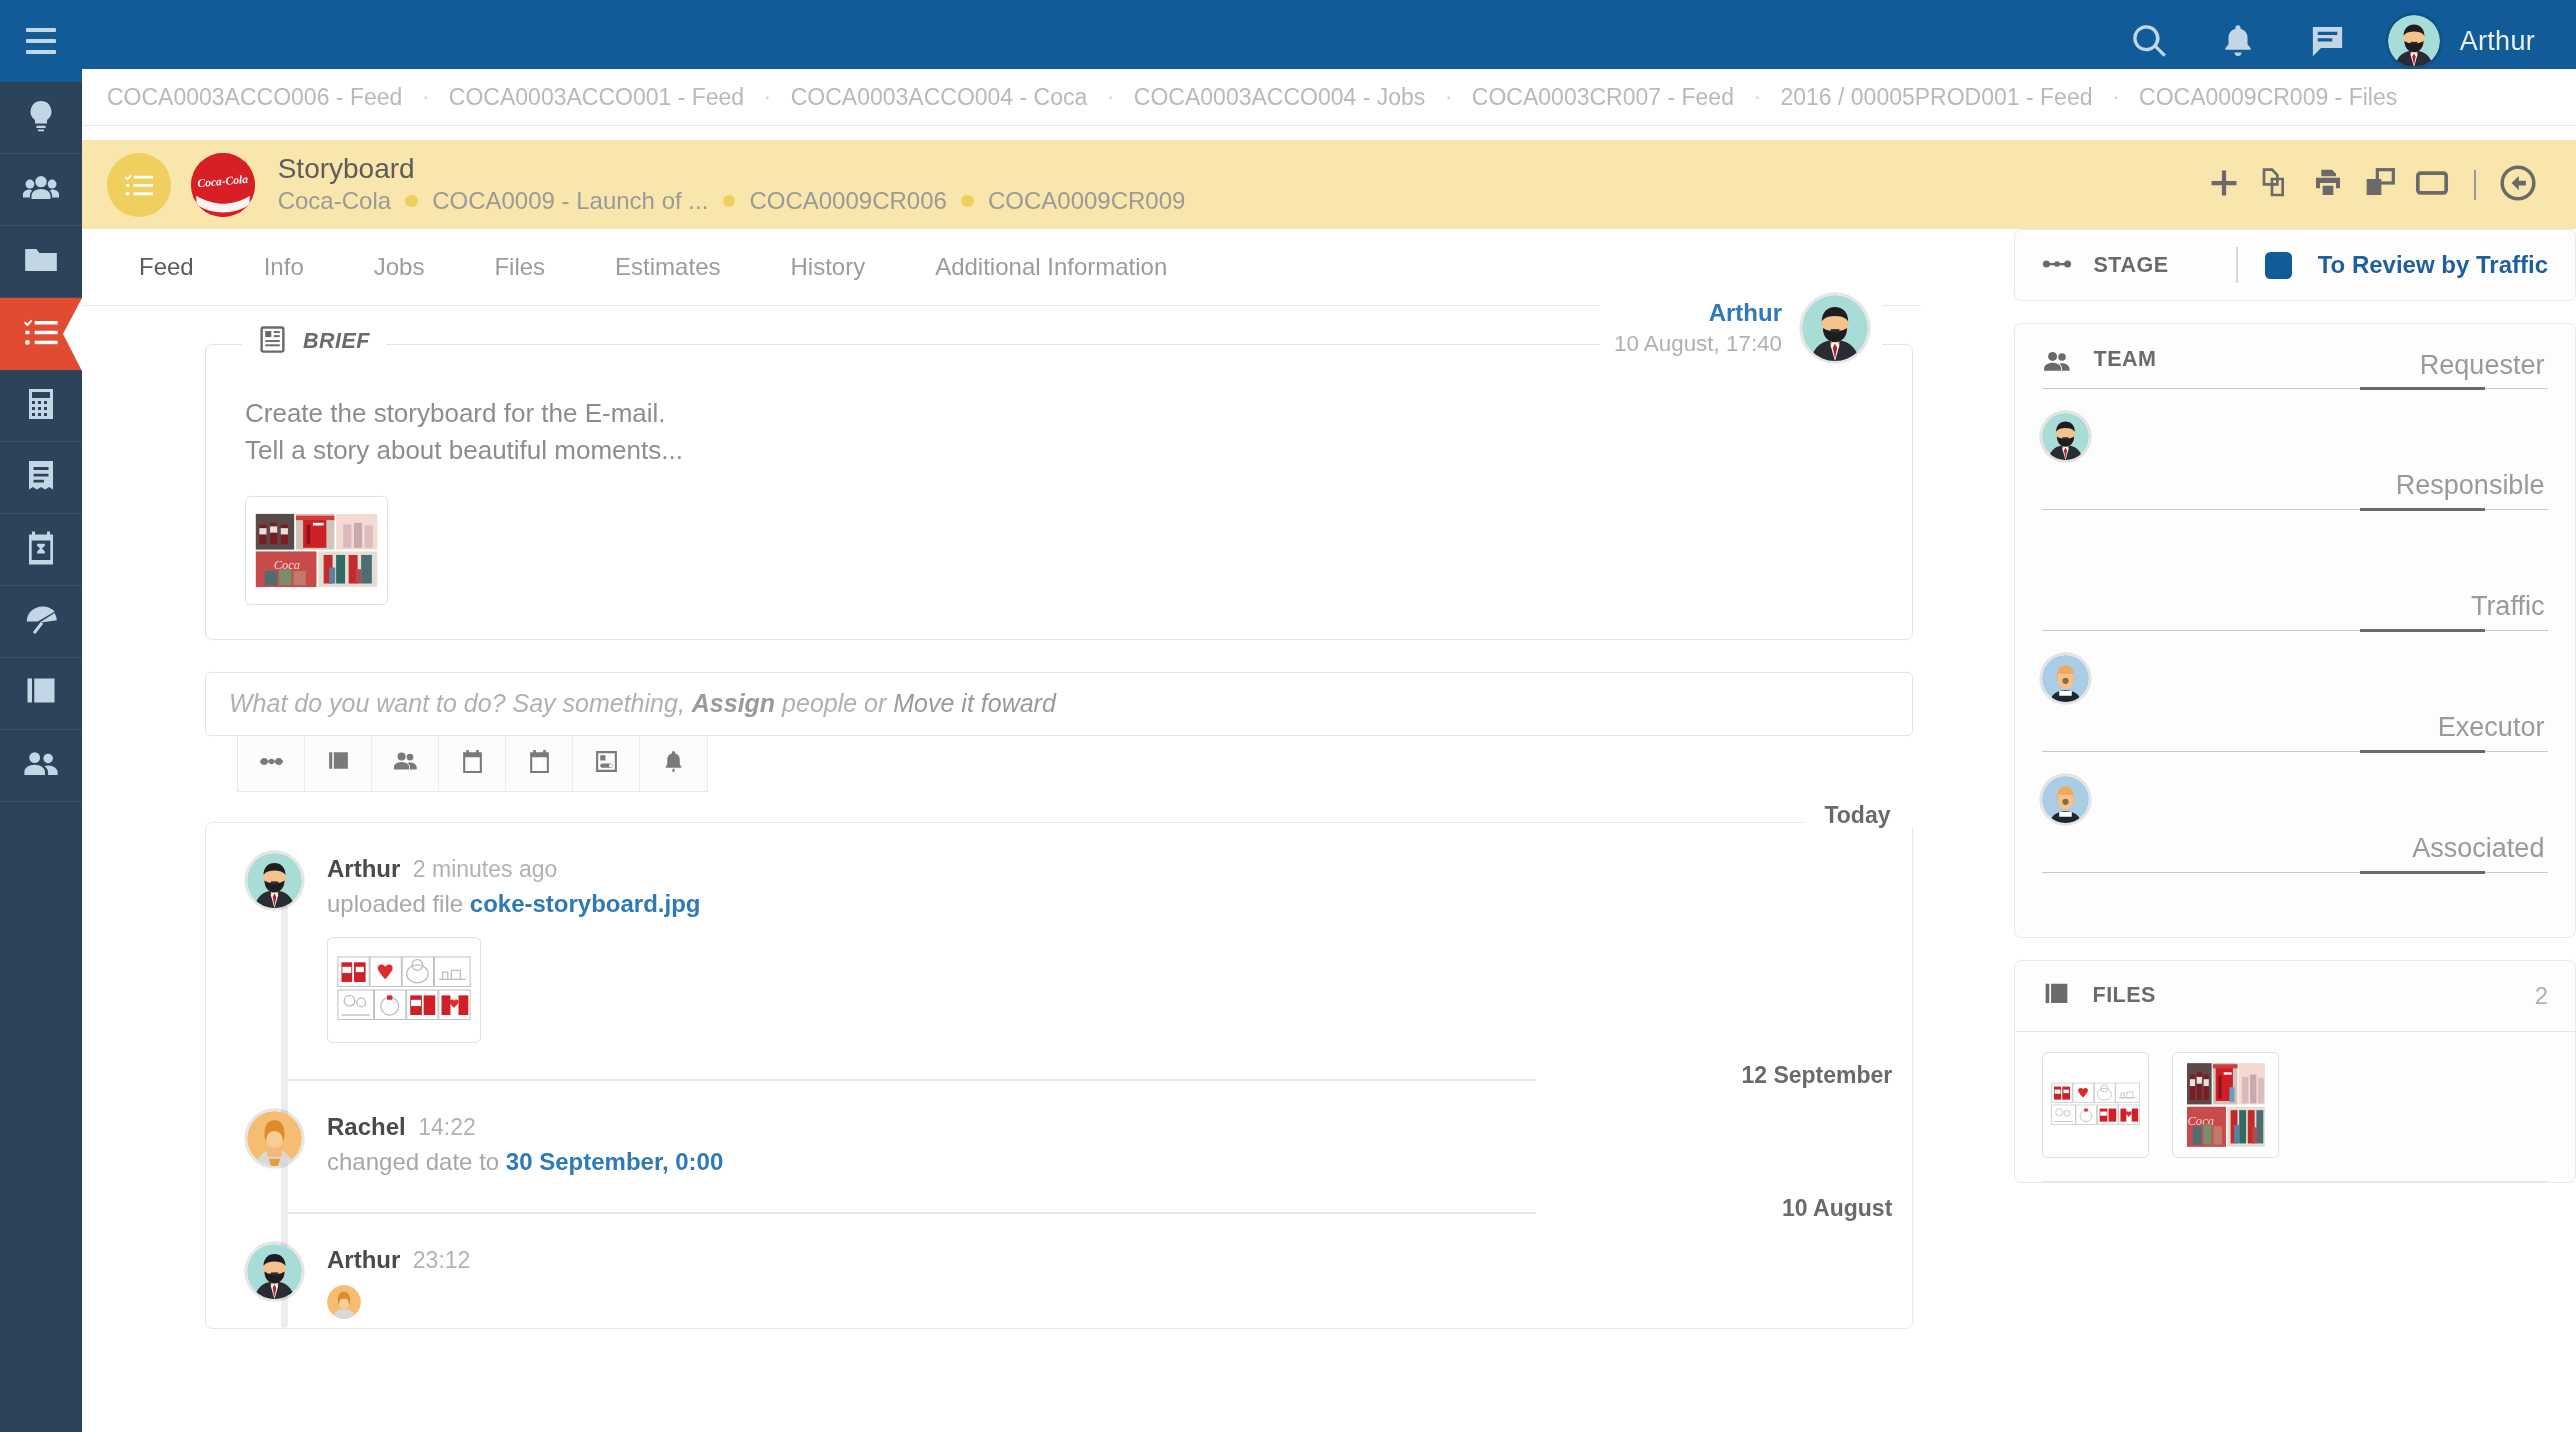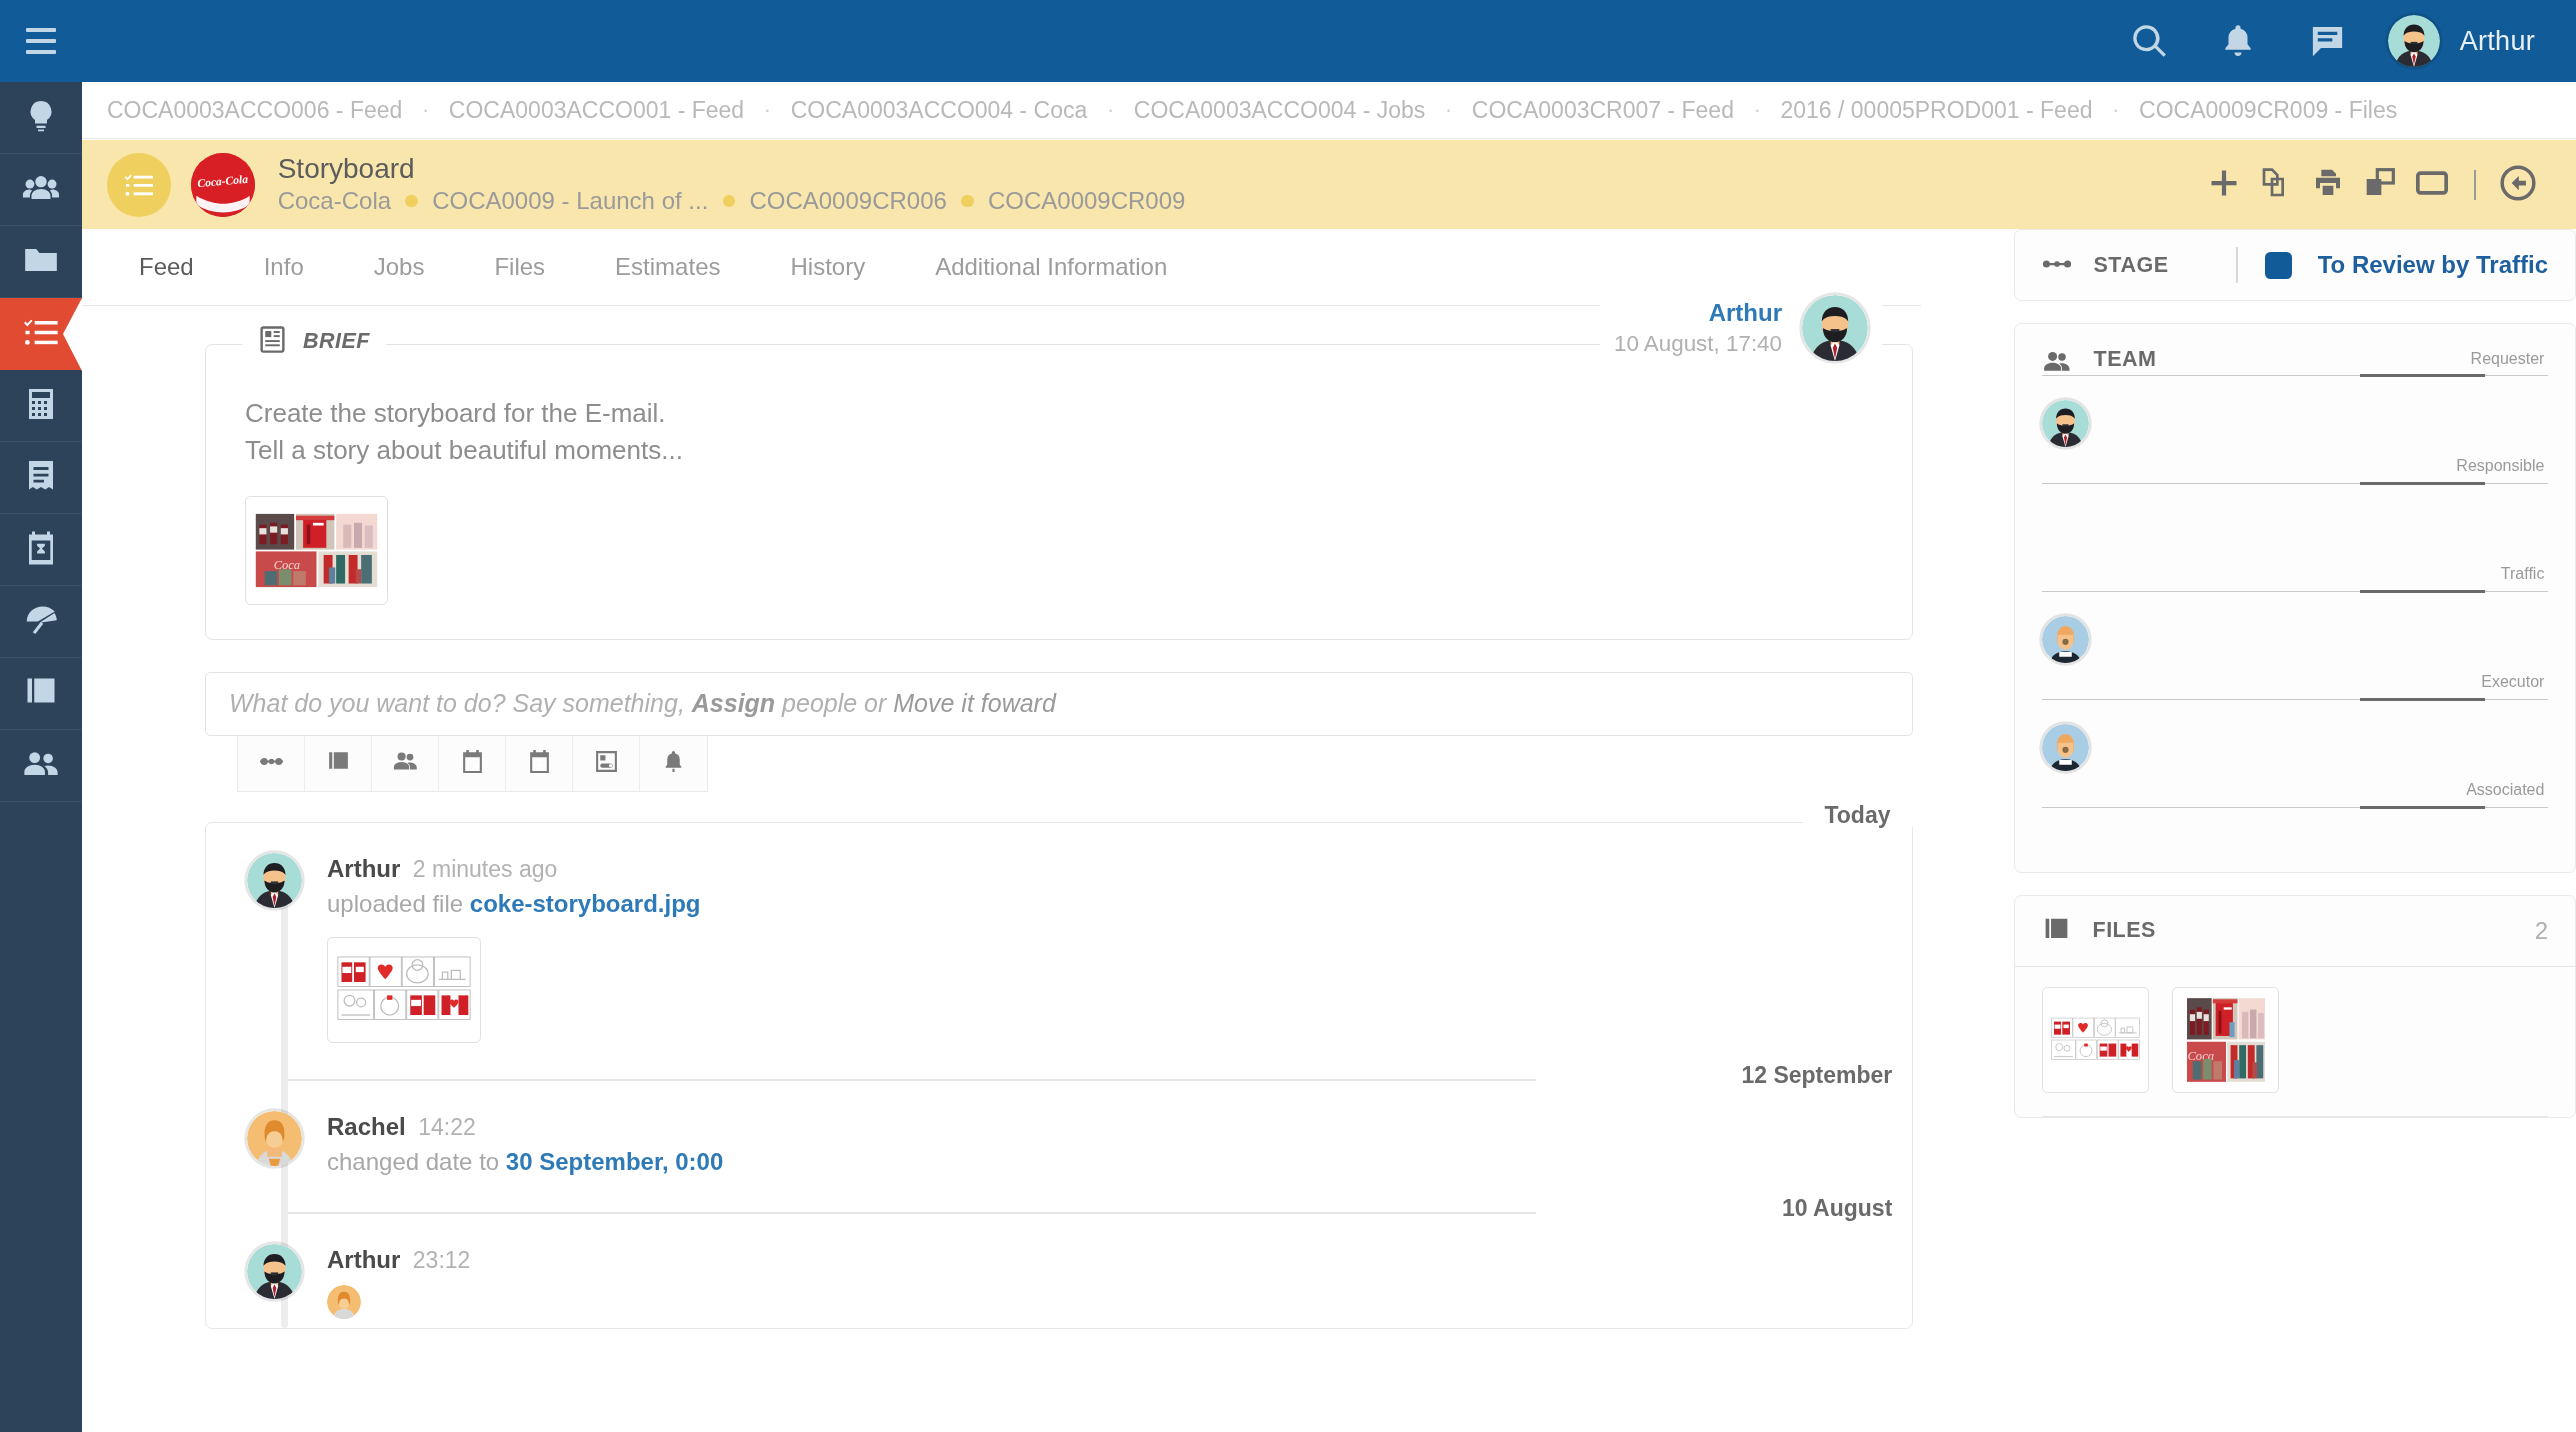--- a/index.html
+++ b/index.html
@@ -49,21 +49,21 @@
   .rail-item.active { background: #e04b32; border-bottom-color:#e04b32; }
   .rail-item.active svg { fill: #ffffff; }
   .rail-item.active::after {
     content:""; position:absolute; right: 0px; top: 0;
     border-top: 36px solid transparent; border-bottom: 37px solid transparent;
     border-right: 19.7px solid #ffffff;
   }
 
   
   .crumbstrip {
-    position: absolute; top: 82px; left: 82px; width: 2494px; height: 57px;
+    position: absolute; top: 69px; left: 82px; width: 2494px; height: 57px;
     background: #ffffff; display:flex; align-items:center; padding-left: 25px;
     border-bottom: 0.9px solid #e6e6e6;
   }
   .crumb { color: #b9b9b9; font-size: 23px; font-weight: 300; white-space: nowrap; cursor: pointer; }
   .crumb-dot { color: #cfcfcf; font-size: 21.5px; padding: 0 19.7px; }
 
   
   .yellowbar {
     position: absolute; top: 140px; left: 82px; width: 2494px; height: 89px;
     background: #f8e6ac; display:flex; align-items:center; padding: 0 32px 0 25px;
@@ -172,21 +172,21 @@
   .panel-spacer { flex:1; }
   .vdiv { width:1.8px; height: 36px; background:#d8d8d8; margin-right: 27px; }
   .stage-chip { display:flex; align-items:center; gap: 26px; cursor:pointer; }
   .stage-sq { width: 27px; height: 27px; border-radius: 5.4px; background:#115c98; flex:none; }
   .stage-txt { font-size: 24px; font-weight:700; color:#1f5f9e; }
   .date-val { font-size: 24px; color:#b0b0b0; font-weight:300; }
 
   .team-panel { padding-bottom: 9px; }
   .team-head { display:flex; align-items:flex-start; padding: 23px 27px 0 27px; }
   .role-row { position:relative; padding: 0 27px; }
-  .role-label { text-align:right; font-size: 16px; color:#9a9a9a; font-weight:300; padding-right: 3.6px; }
+  .role-label { text-align:right; font-size: 27px; color:#9a9a9a; font-weight:300; padding-right: 3.6px; }
   .role-rule { height: 1.8px; background:#c9c9c9; position:relative; margin-top: 7.2px; }
   .role-rule::after { content:""; position:absolute; right: 63px; top:-0.9px; width: 125px; height: 3.6px; background:#6a6a6a; }
   .role-slot { min-height: 81px; display:flex; align-items:center; padding: 12.5px 0 0 0; }
 
   .files-grid { display:flex; gap: 23px; padding: 19.7px 27px 23px 27px; border-top:1.8px solid #e6e6e6; }
   .file-card { width: 107px; height: 106px; border:1.8px solid #e0e0e0; border-radius:5.4px;
     display:flex; align-items:center; justify-content:center; cursor:pointer; background:#fff;}
   .files-count { font-size: 24px; color:#b0b0b0; font-weight:300; }
   .files-foot { height: 1.8px; background:#e6e6e6; margin: 0 27px; }
 </style>

